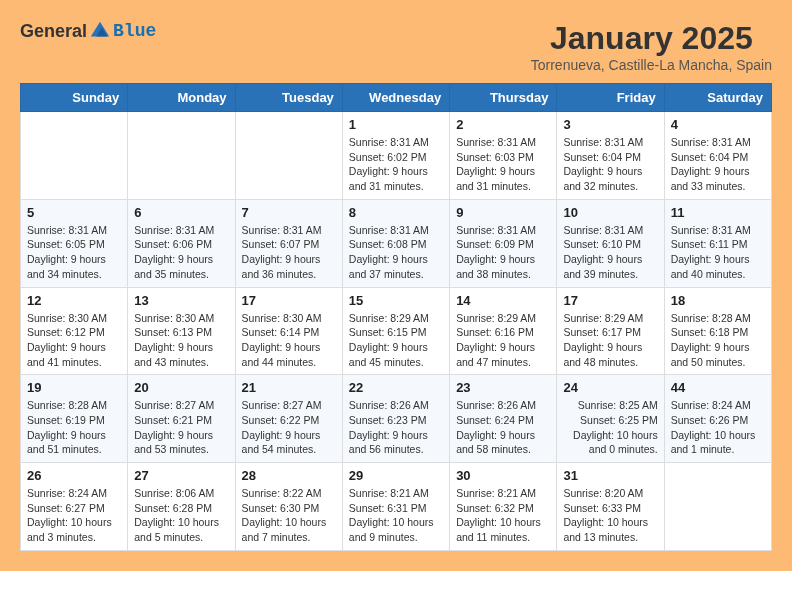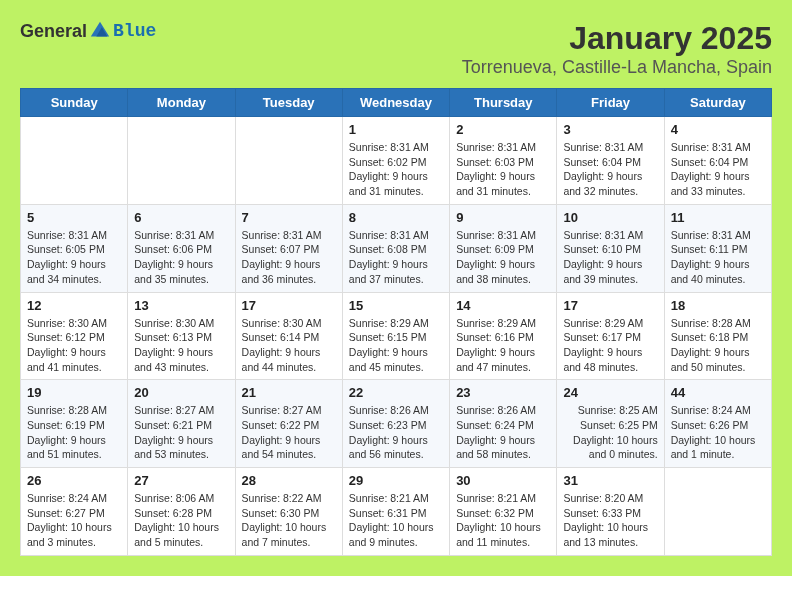--- a/index.html
+++ b/index.html
@@ -5,21 +5,21 @@
     * { box-sizing: border-box; margin: 0; padding: 0; }
     body {
       font-family: Arial, sans-serif;
       background: #fff;
       width: 792px;
       min-height: 612px;
     }
     .page {
       width: 792px;
       padding: 20px 20px 20px 20px;
-      background: #bef264;
+      background: #fdba74;
     }
     .header {
       display: flex;
       justify-content: space-between;
       align-items: flex-start;
       margin-bottom: 10px;
     }
     .logo {
       display: flex;
       flex-direction: column;
@@ -43,37 +43,38 @@
       height: 22px;
       margin: 0 2px;
     }
     .title-block {
       text-align: right;
     }
     .month-title {
       font-size: 32px;
       font-weight: bold;
       color: #333;
+      text-align: center;
     }
     .subtitle {
-      font-size: 18px;
+      font-size: 14px;
       color: #555;
     }
     .calendar {
       width: 100%;
       border-collapse: collapse;
       border: 1px solid #ccc;
     }
     .calendar th {
       background-color: #2a72b8;
       color: #fff;
       padding: 6px 8px;
       font-size: 13px;
       font-weight: bold;
-      text-align: center;
+      text-align: right;
       border: 1px solid #2568a8;
     }
     .calendar td {
       vertical-align: top;
       padding: 5px 6px;
       border: 1px solid #ddd;
       width: 107px;
       min-height: 85px;
       font-size: 11px;
       color: #333;

